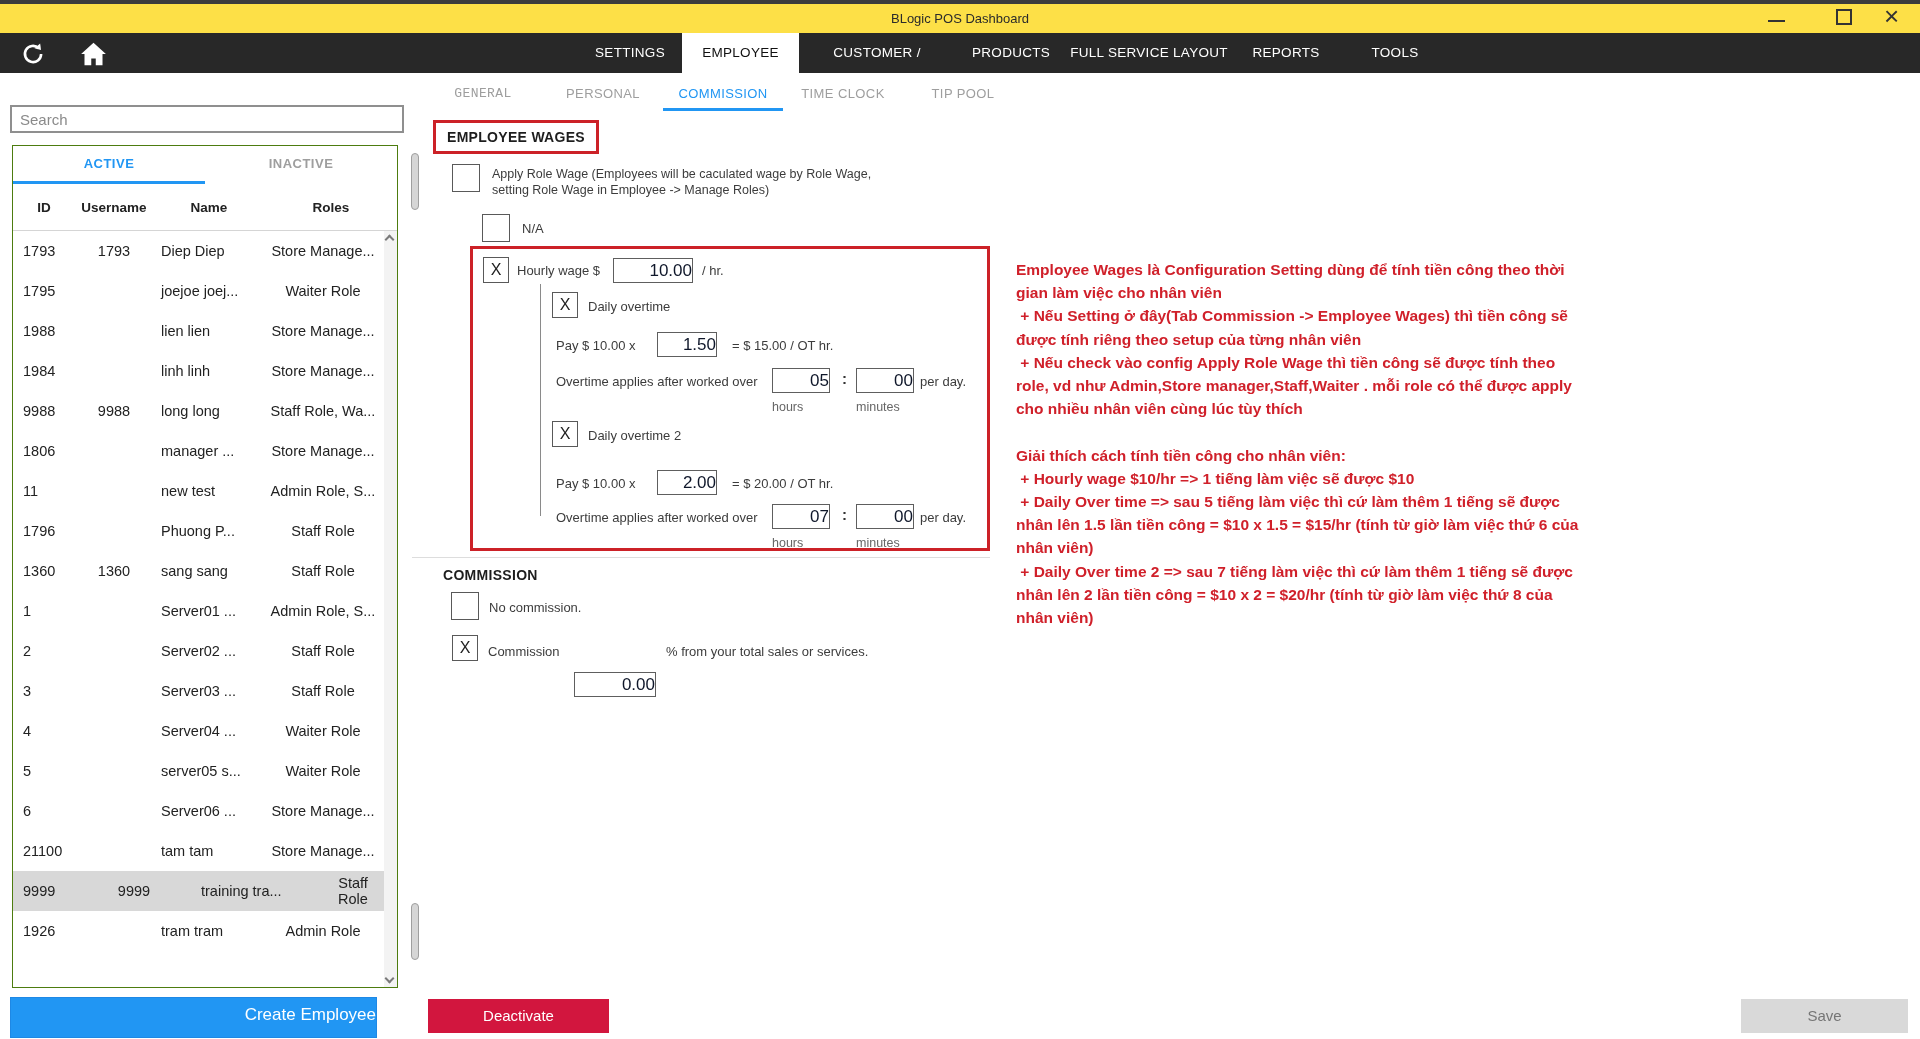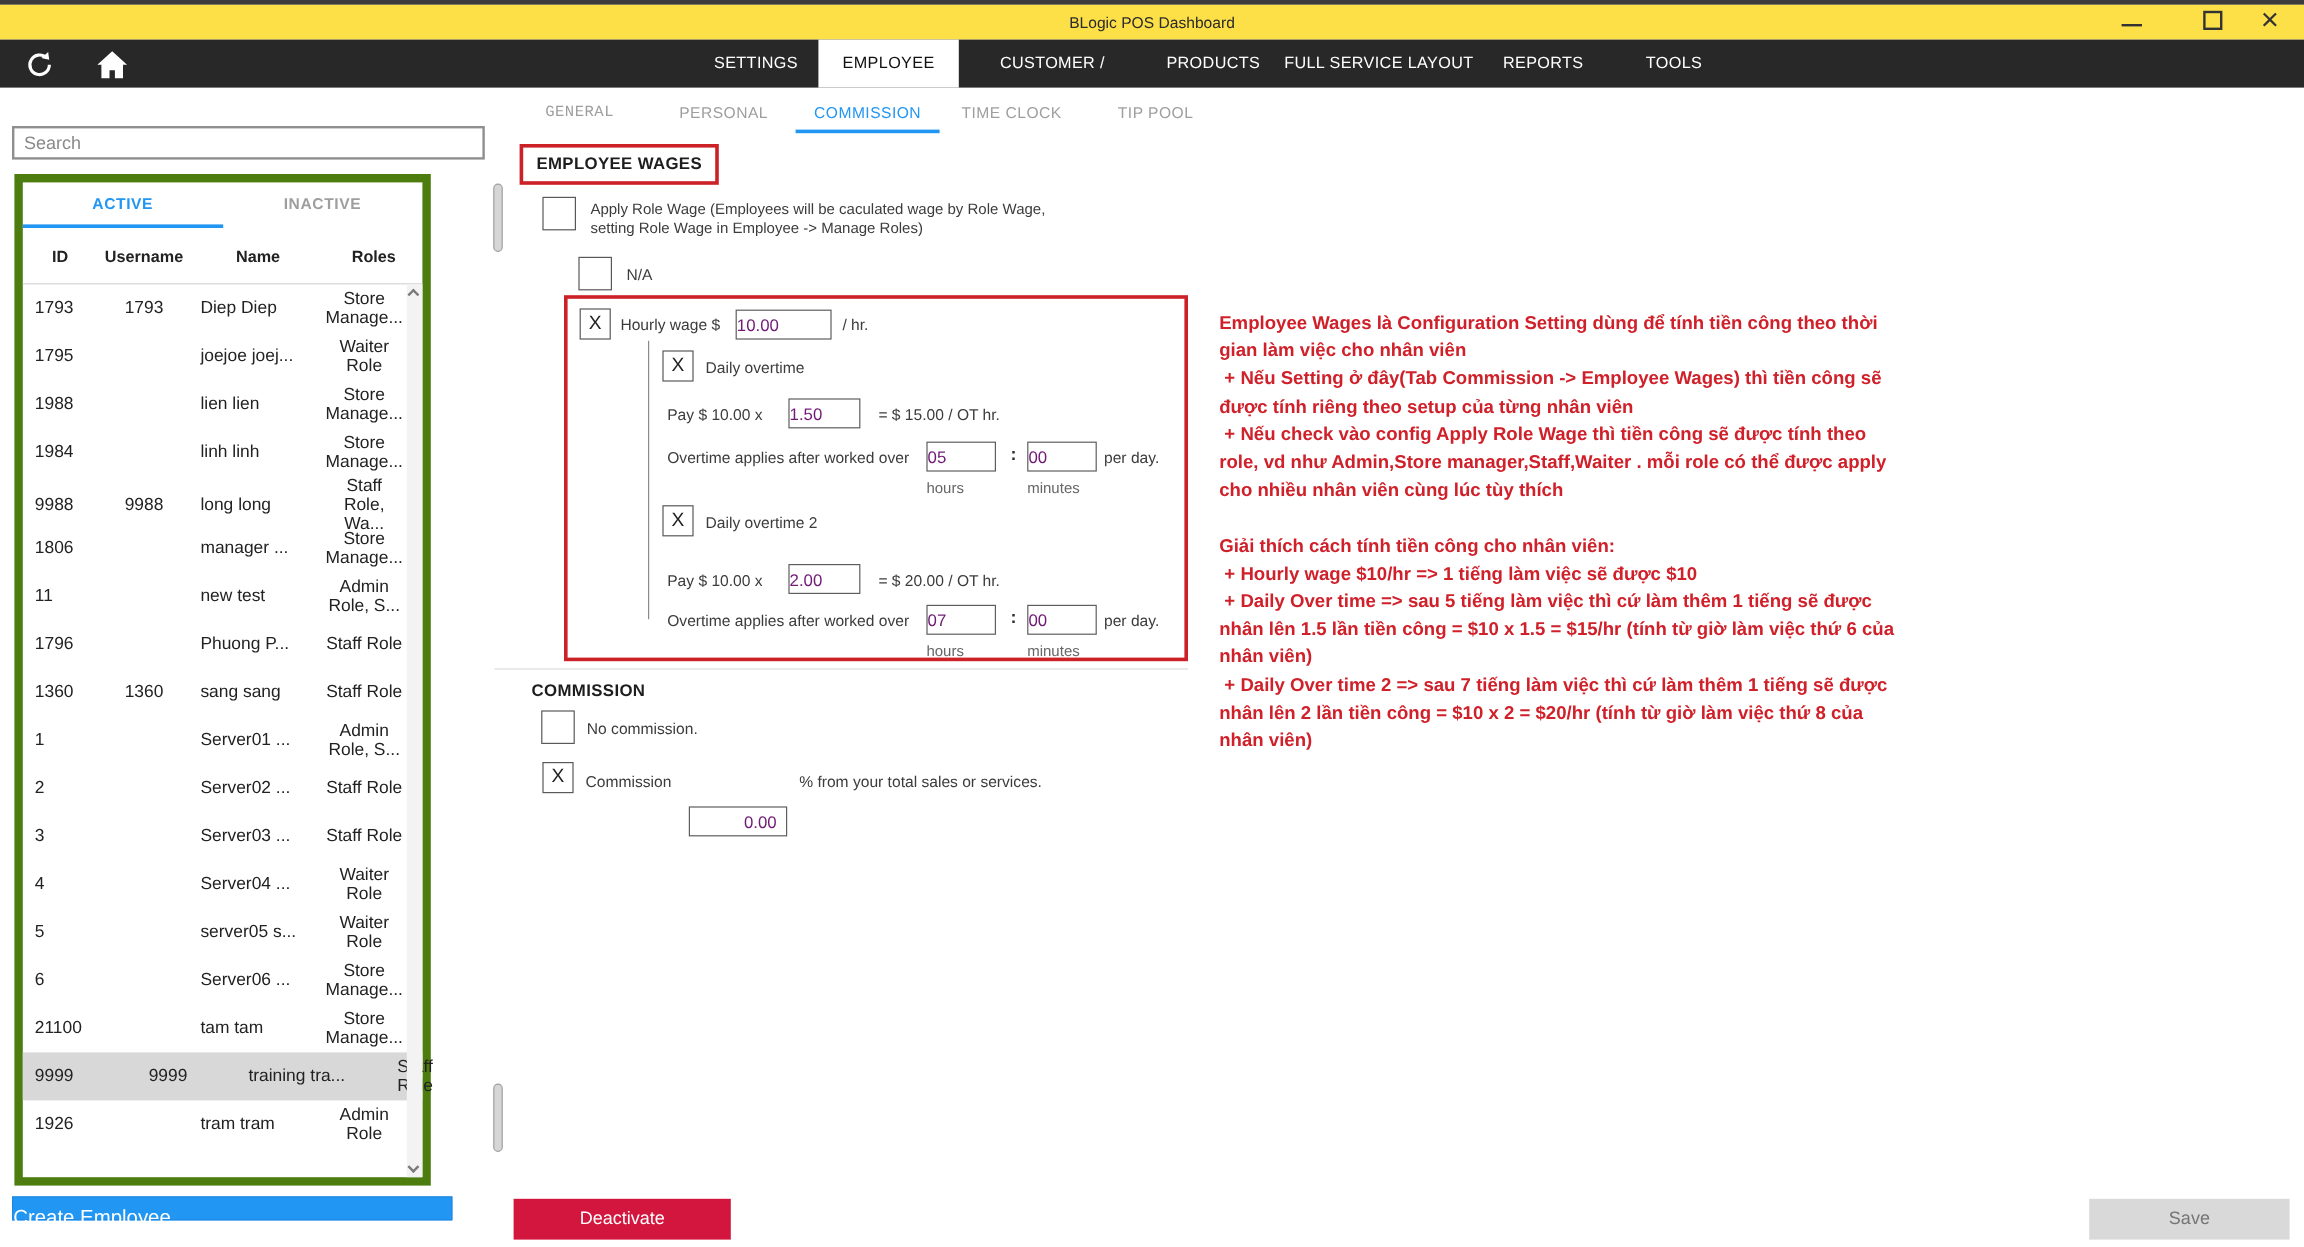--- a/index.html
+++ b/index.html
@@ -17,53 +17,53 @@
 
   
   .navbar { position:absolute; top:33px; left:0; width:100%; height:40px; background:#282828; }
   .nav-item { position:absolute; top:33px; height:40px; line-height:40px; text-align:center; color:#fff; font-size:13.5px; letter-spacing:.3px; cursor:default; }
   .nav-item.active { background:#fff; color:#111; }
   .nav-caret { font-size:10px; margin-left:6px; }
 
   
   .search-input { position:absolute; left:10px; top:105px; width:394px; height:28px; border:2px solid #8f8f8f; font-size:15px; padding:0 8px; color:#333; font-family:"Liberation Sans",sans-serif; }
   .search-input::placeholder { color:#8a8a8a; }
-  .listbox { position:absolute; left:12px; top:145px; width:347px; height:843px; border:7px solid #4d7c0f; background:#fff; }
+  .listbox { position:absolute; left:12px; top:145px; width:386px; height:843px; border:1px solid #4d7c0f; background:#fff; }
   .side-tabs { display:flex; height:38px; }
   .side-tab { flex:1; text-align:center; line-height:35px; font-size:13px; font-weight:bold; letter-spacing:.5px; }
   .side-tab.on { color:#2196f3; border-bottom:3px solid #2196f3; }
   .side-tab.off { color:#9e9e9e; }
   .thead { display:grid; grid-template-columns:62px 78px 112px 1fr; height:47px; align-items:center; font-size:13.5px; font-weight:bold; color:#222; border-bottom:1px solid #d5d5d5; }
   .thead div { text-align:center; }
   .tbody { position:relative; }
   .trow { display:grid; grid-template-columns:62px 78px 112px 1fr; height:40px; align-items:center; font-size:14.5px; color:#222; }
   .trow.selected { background:#d8d8d8;gap:20px; }
   .c-id { padding-left:10px; }
   .c-user { text-align:center; }
   .c-name { padding-left:8px; }
   .c-roles { text-align:center; padding-right:16px; }
   .inner-scroll { position:absolute; right:0; top:85px; bottom:0; width:13px; background:#f3f3f3; }
   .chev { width:7px; height:7px; border-right:2px solid #7a7a7a; border-bottom:2px solid #7a7a7a; position:absolute; left:2px; }
   .chev.up { transform:rotate(-135deg); top:5px; }
   .chev.down { transform:rotate(45deg); bottom:5px; }
   .pill { position:absolute; left:411px; width:8px; height:57px; background:#d6d6d6; border:1px solid #9f9f9f; border-radius:5px; }
-  .create-btn { position:absolute; left:10px; top:997px; width:367px; height:20px; background:#2196f3; border:1px solid #1e88e5; color:#fff; font-size:17px; text-align:left; line-height:33px; }
+  .create-btn { position:absolute; left:10px; top:997px; width:367px; height:41px; background:#2196f3; border:1px solid #1e88e5; color:#fff; font-size:17px; text-align:right; line-height:33px; }
 
   
   .main-tab { position:absolute; top:80px; width:120px; height:31px; line-height:28px; text-align:center; font-size:13px; letter-spacing:.4px; color:#9e9e9e; }
   .main-tab.on { color:#2196f3; border-bottom:3px solid #2196f3; }
 
   
   .section-head { font-weight:bold; font-size:14px; letter-spacing:.3px; color:#1d1d1d; }
   .redbox-head { position:absolute; left:433px; top:120px; padding:5px 11px; border:3px solid #cc2127; }
   .cb { position:absolute; background:#fff; border:1px solid #595959; display:flex; align-items:center; justify-content:center; font-size:16px; color:#222; }
   .lbl { position:absolute; font-size:13px; color:#3c3c3c; white-space:nowrap; }
   .lbl-multi { white-space:pre-line; font-size:12.5px; line-height:16px; }
   .redpanel { position:absolute; left:470px; top:246px; width:520px; height:305px; border:3px solid #cc2127; }
-  .field { position:absolute; height:25px; border:1px solid #5e5e5e; text-align:left; font-size:14px; color:#701a75; font-family:"Liberation Sans",sans-serif; background:#fff; }
+  .field { position:absolute; height:25px; border:1px solid #5e5e5e; text-align:right; font-size:17px; color:#0f172a; font-family:"Liberation Sans",sans-serif; background:#fff; }
   .cap { position:absolute; font-size:12.5px; color:#666; width:58px; text-align:left; }
   .vline { position:absolute; left:540px; top:284px; width:1px; height:232px; background:#8a8a8a; }
   .colon { position:absolute; font-size:15px; font-weight:bold; color:#333; }
   .divider { position:absolute; left:412px; top:557px; width:578px; height:1px; background:#ddd; }
 
   
   .annotation { position:absolute; left:1016px; top:258px; white-space:pre; font-family:"Liberation Sans","DejaVu Sans",sans-serif; font-weight:bold; font-size:15.5px; line-height:23.2px; color:#d0202a; }
 
   
   .deactivate-btn { position:absolute; left:428px; top:999px; width:181px; height:34px; background:#d2163e; color:#fff; font-size:15px; text-align:center; line-height:34px; }

